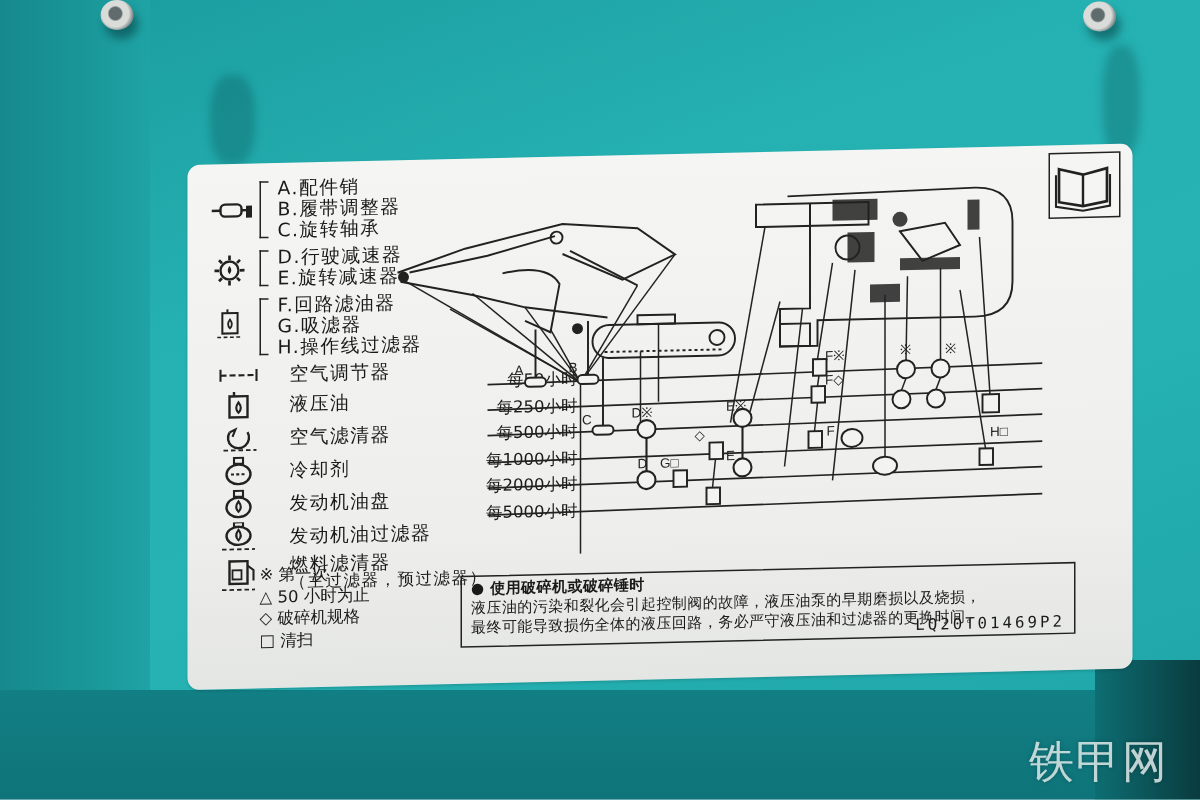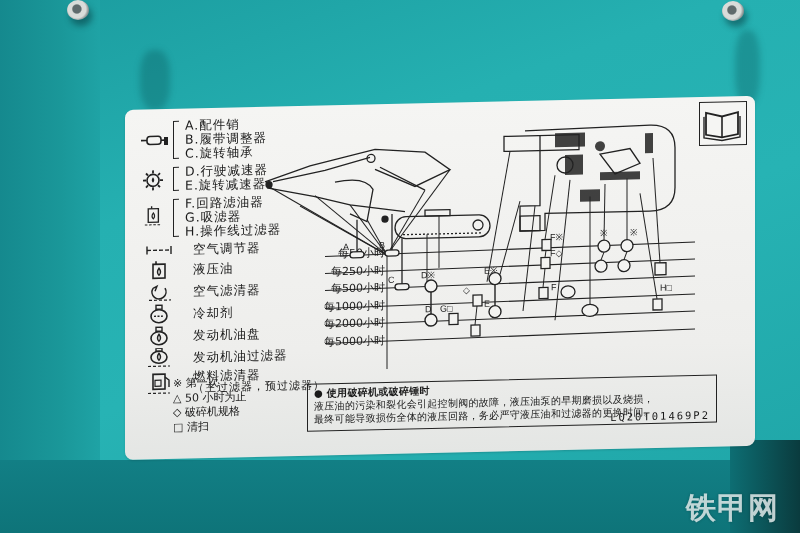--- a/index.html
+++ b/index.html
@@ -78,21 +78,21 @@
   .interval-labels { position: absolute; left: 190px; top: 140px; width: 70px; }
   .interval-label {
     font-size: 11px; height: 17.5px; line-height: 17.5px; text-align: right; white-space: nowrap;
   }
   .diagram { position: absolute; left: 130px; top: 5px; }
   .book-icon {
     position: absolute; left: 574px; top: 5px; width: 48px; height: 44px;
     border: 1.5px solid #222; background: #f5f5f3;
   }
   .watermark {
-    position: absolute; left: 686px; top: 488px; font-size: 30px; font-weight: bold;
+    position: absolute; left: 686px; top: 488px; font-size: 30px; font-weight: normal;
     color: rgba(225,235,235,0.85); letter-spacing: 1px;
     text-shadow: 0 0 3px rgba(0,0,0,0.25);
   }
 </style>
 </head>
 <body>
 
 <div class="panel-upper"></div>
 <div class="panel-left-edge"></div>
 <div class="panel-lower"></div>

